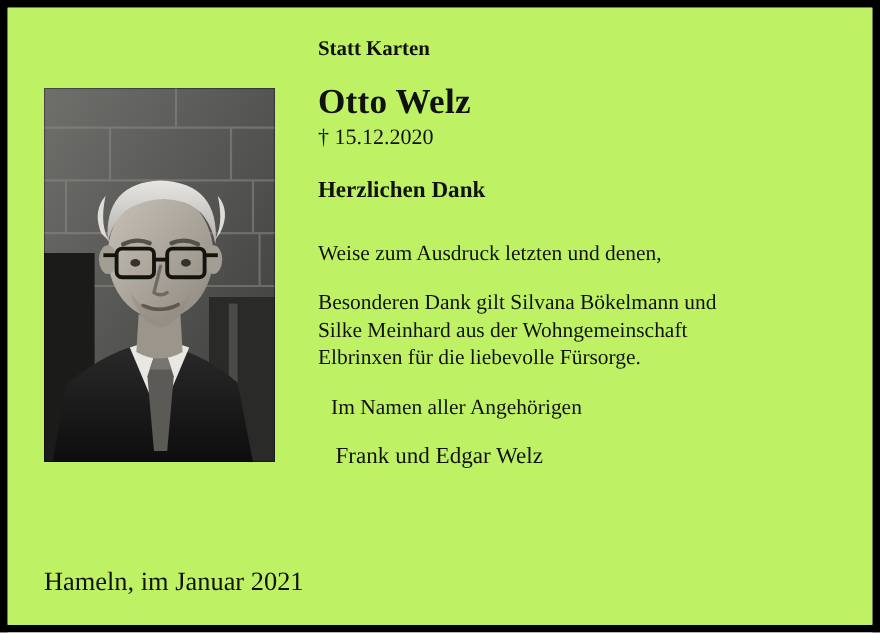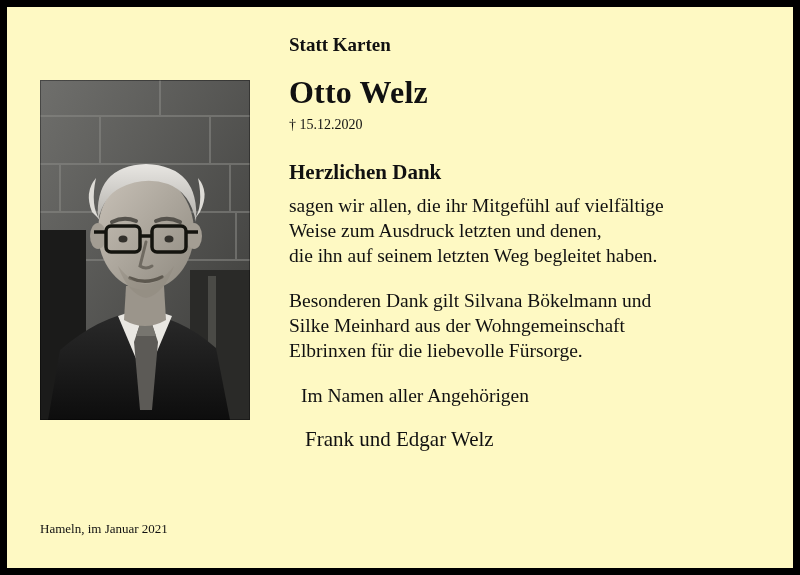--- a/index.html
+++ b/index.html
@@ -40,21 +40,21 @@
   }
   .frame-left { left: 0; }
   .frame-right { right: 0; }
 
   .inner {
     position: absolute;
     left: 7px;
     top: 7px;
     width: 786px;
     height: 561px;
-    background: #fef9c3;
+    background: #bef264;
   }
 
   
   .photo {
     position: absolute;
     left: 33px;
     top: 73px;
     width: 210px;
     height: 340px;
     background: #2b2b2b;
@@ -81,21 +81,21 @@
     margin: 0 0 16px 0;
   }
   .name {
     font-weight: bold;
     font-size: 32px;
     line-height: 38px;
     margin: 0 0 2px 0;
     letter-spacing: 0.2px;
   }
   .dates {
-    font-size: 14px;
+    font-size: 20px;
     line-height: 24px;
     margin: 0 0 22px 0;
   }
   .thanks-heading {
     font-weight: bold;
     font-size: 21px;
     line-height: 26px;
     margin: 0 0 8px 0;
   }
   .para {
@@ -111,21 +111,21 @@
   }
   .signers {
     font-size: 21px;
     line-height: 28px;
     margin: 16px;
   }
   .place-date {
     position: absolute;
     left: 33px;
     bottom: 27px;
-    font-size: 13px;
+    font-size: 24px;
     line-height: 24px;
   }
 </style>
 </head>
 <body>
 
 <div class="obituary">
 
   <div class="frame-top"></div>
   <div class="frame-bottom"></div>
@@ -220,23 +220,22 @@
 
       <p class="heading">Statt Karten</p>
 
 
       <p class="name">Otto Welz</p>
       <p class="dates">† 15.12.2020</p>
 
       <p class="thanks-heading">Herzlichen Dank</p>
 
       <p class="para tight">
-        <span>sagen wir allen, die ihr Mitgefühl auf vielfältige</span><br>
+        <br>
         <span>Weise zum Ausdruck letzten und denen,</span><br>
-        <span>die ihn auf seinem letzten Weg begleitet haben.</span>
       </p>
 
       <p class="para tight">
         <span>Besonderen Dank gilt Silvana Bökelmann und</span><br>
         <span>Silke Meinhard aus der Wohngemeinschaft</span><br>
         <span>Elbrinxen für die liebevolle Fürsorge.</span>
       </p>
 
       <p class="closing">Im Namen aller Angehörigen</p>
       <p class="signers">Frank und Edgar Welz</p>

